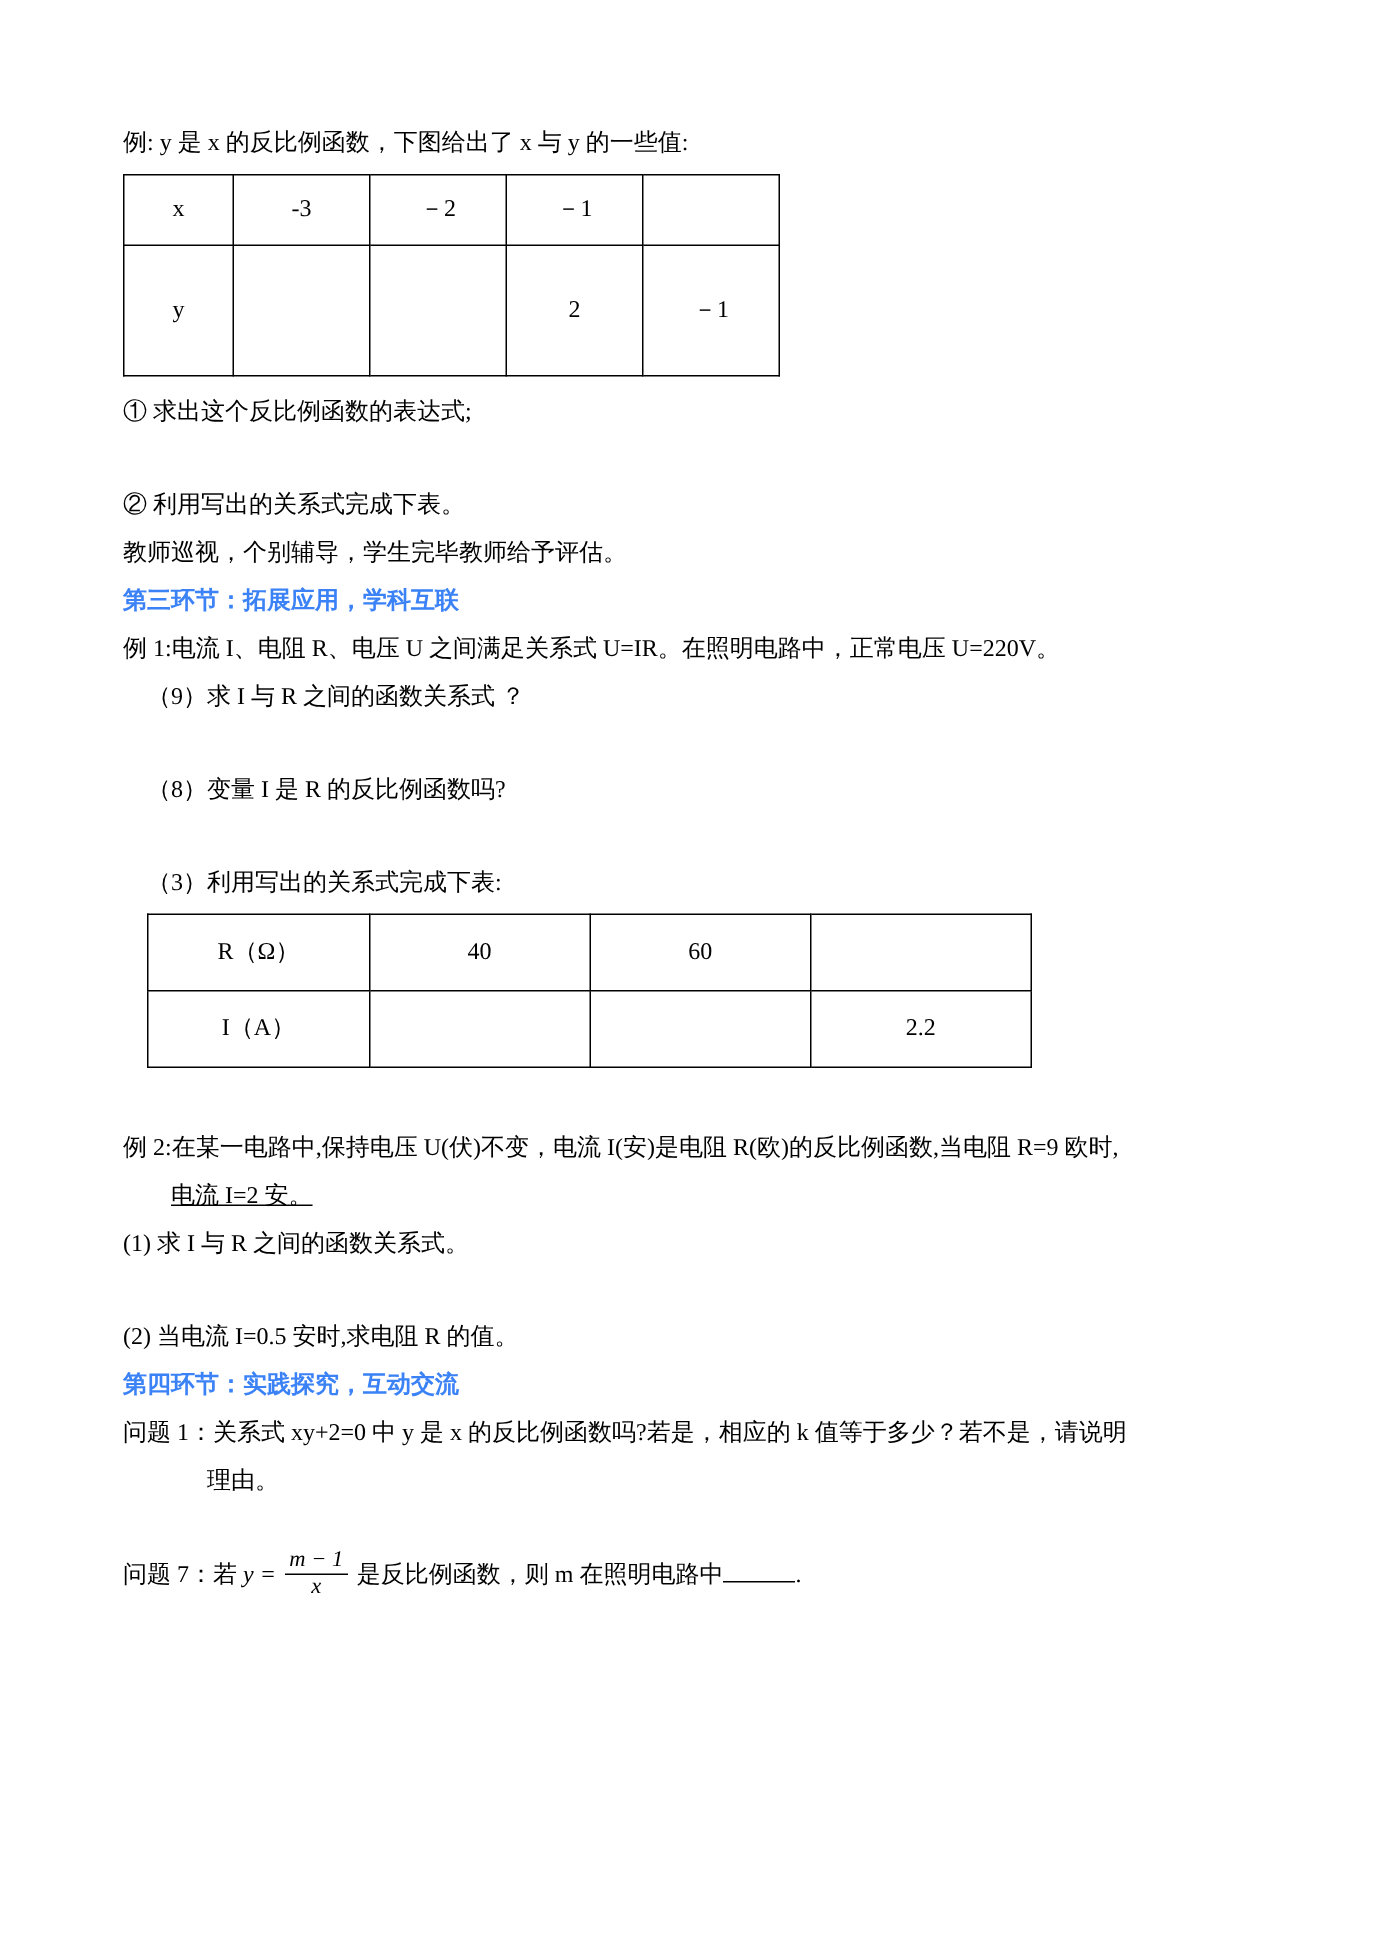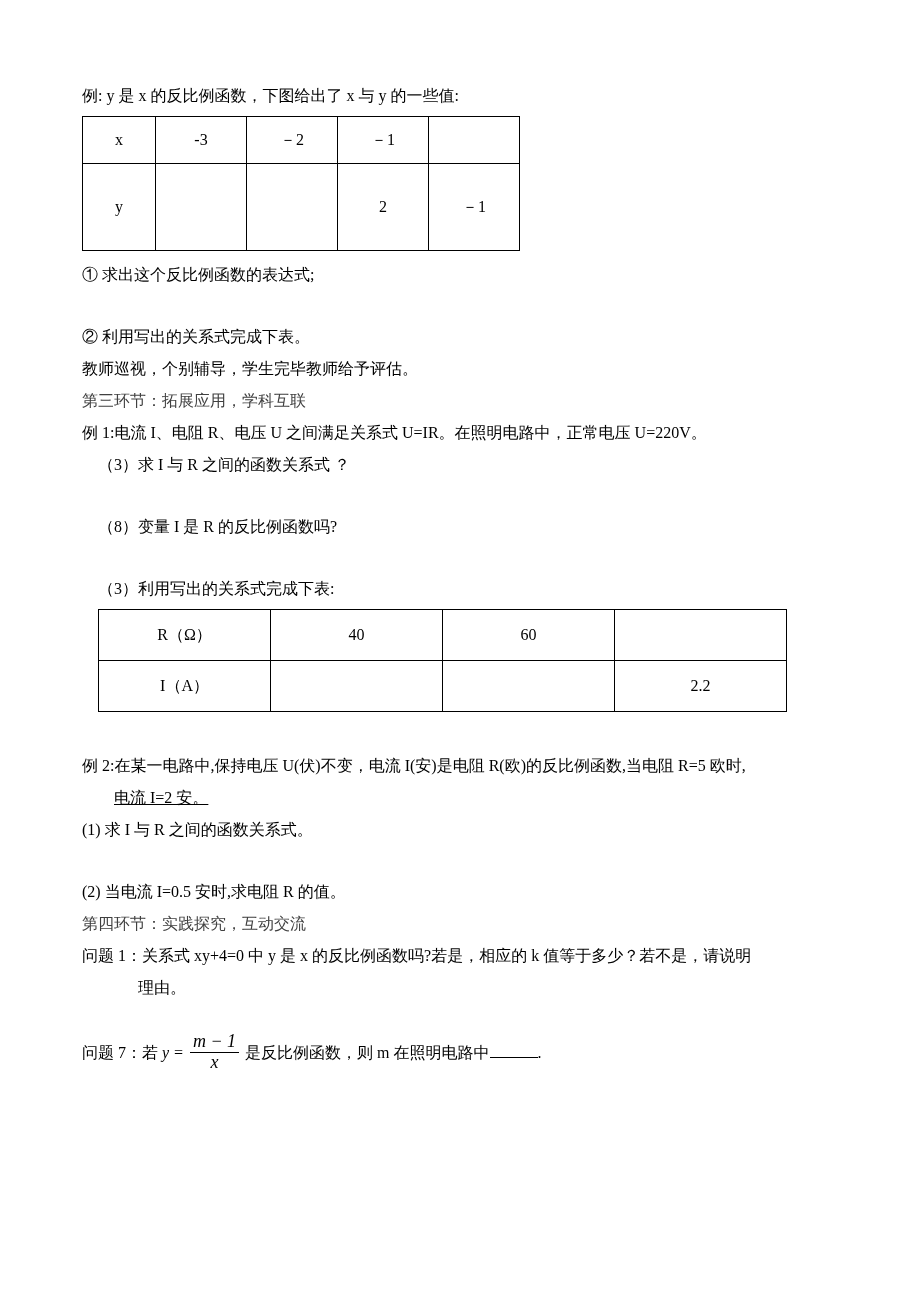--- a/index.html
+++ b/index.html
@@ -11,22 +11,22 @@
     margin: 0;
     padding: 80px 82px 60px 82px;
     width: 920px;
     box-sizing: border-box;
   }
   p {
     margin: 0;
     padding: 0;
   }
   .heading {
-    color: #404040;
-    font-weight: normal;
+    color: #3b82f6;
+    font-weight: bold;
   }
   .indent {
     text-indent: 1em;
   }
   .indent2 {
     padding-left: 2em;
     text-decoration: underline;
   }
   table {
     border-collapse: collapse;
@@ -38,41 +38,41 @@
     vertical-align: middle;
     font-family: "SimSun", serif;
     font-size: 16px;
   }
   table.t1 tr:first-child td { height: 44px; }
   table.t1 tr:last-child td { height: 84px; }
   table.t1 td { width: 88px; }
   table.t1 td:first-child { width: 70px; }
 
   table.t2 {
-    width: 689px;
+    width: 590px;
   }
   table.t2 td {
     border: 1px solid #000;
     text-align: center;
     vertical-align: middle;
     height: 48px;
     width: 147px;
     font-size: 16px;
   }
   .blank-line {
     height: 30px;
   }
   .frac {
     display: inline-block;
     vertical-align: middle;
     text-align: center;
     font-style: italic;
     font-family: "Times New Roman", serif;
     line-height: 1.1;
-    font-size: 18px;
+    font-size: 15px;
     margin: 0 2px;
     position: relative;
     top: -2px;
   }
   .frac .num {
     display: block;
     border-bottom: 1px solid #000;
     padding: 0 3px;
   }
   .frac .den {
@@ -116,21 +116,21 @@
   </table>
 
 <p>① 求出这个反比例函数的表达式;</p>
 <div class="blank-line"></div>
 <p>② 利用写出的关系式完成下表。</p>
 <p>教师巡视，个别辅导，学生完毕教师给予评估。</p>
 
 <p class="heading">第三环节：拓展应用，学科互联</p>
 
 <p>例 1:电流 I、电阻 R、电压 U 之间满足关系式 U=IR。在照明电路中，正常电压 U=220V。</p>
-<p class="indent">（3）求 I 与 R 之间的函数关系式 ？</p>
+<p class="indent">（9）求 I 与 R 之间的函数关系式 ？</p>
 <div class="blank-line"></div>
 <p class="indent">（8）变量 I 是 R 的反比例函数吗?</p>
 <div class="blank-line"></div>
 <p class="indent">（3）利用写出的关系式完成下表:</p>
 
 <table class="t2" style="margin-left:1em;">
   <tbody>
       <tr>
     <td>R（Ω）</td>
     <td>40</td>
@@ -140,29 +140,29 @@
   <tr>
     <td>I（A）</td>
     <td></td>
     <td></td>
     <td>2.2</td>
   </tr>
 </tbody>
   </table>
 
 <div class="blank-line"></div>
-<p>例 2:在某一电路中,保持电压 U(伏)不变，电流 I(安)是电阻 R(欧)的反比例函数,当电阻 R=5 欧时,</p>
+<p>例 2:在某一电路中,保持电压 U(伏)不变，电流 I(安)是电阻 R(欧)的反比例函数,当电阻 R=9 欧时,</p>
 <p class="indent2">电流 I=2 安。</p>
 <p>(1) 求 I 与 R 之间的函数关系式。</p>
 <div class="blank-line"></div>
 <p>(2) 当电流 I=0.5 安时,求电阻 R 的值。</p>
 
 <p class="heading">第四环节：实践探究，互动交流</p>
 
-<p>问题 1：关系式 xy+4=0 中 y 是 x 的反比例函数吗?若是，相应的 k 值等于多少？若不是，请说明</p>
+<p>问题 1：关系式 xy+2=0 中 y 是 x 的反比例函数吗?若是，相应的 k 值等于多少？若不是，请说明</p>
 <p style="padding-left:3.5em;">理由。</p>
 <div class="blank-line"></div>
 
 <p>
   <span>问题 7：若 </span>
   <span class="italic-var">y =</span>
   <span class="frac">
     <span class="num">m − 1</span>
     <span class="den">x</span>
   </span>

